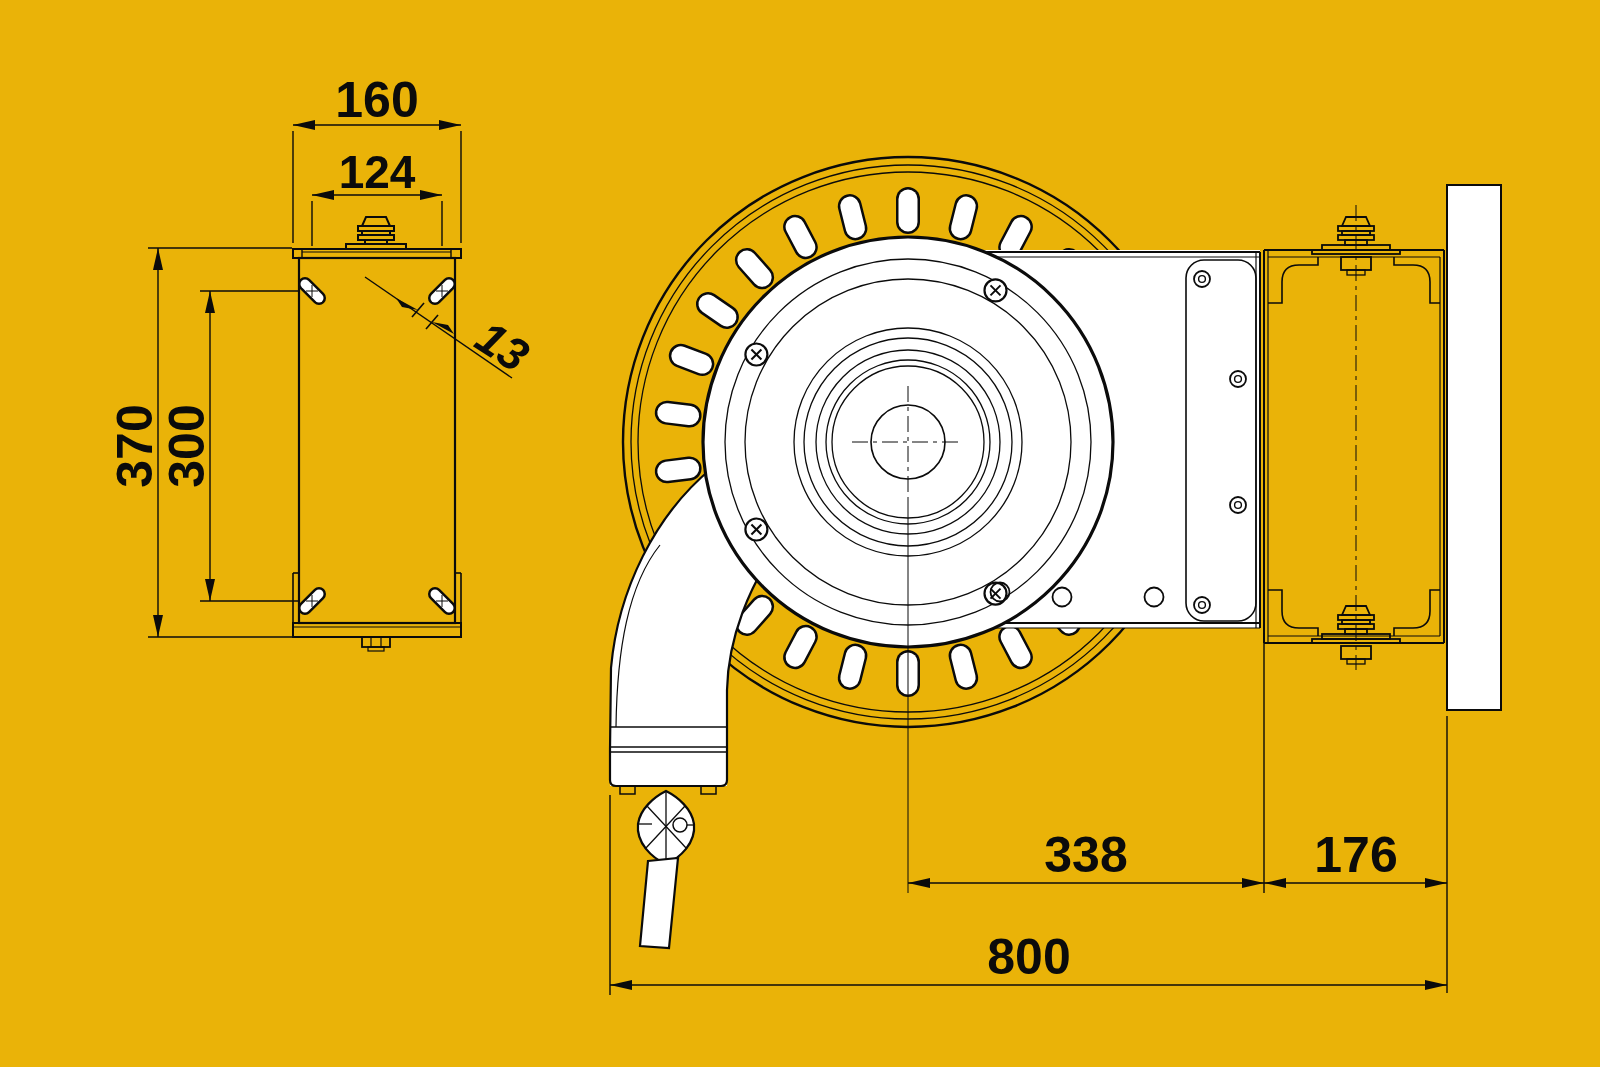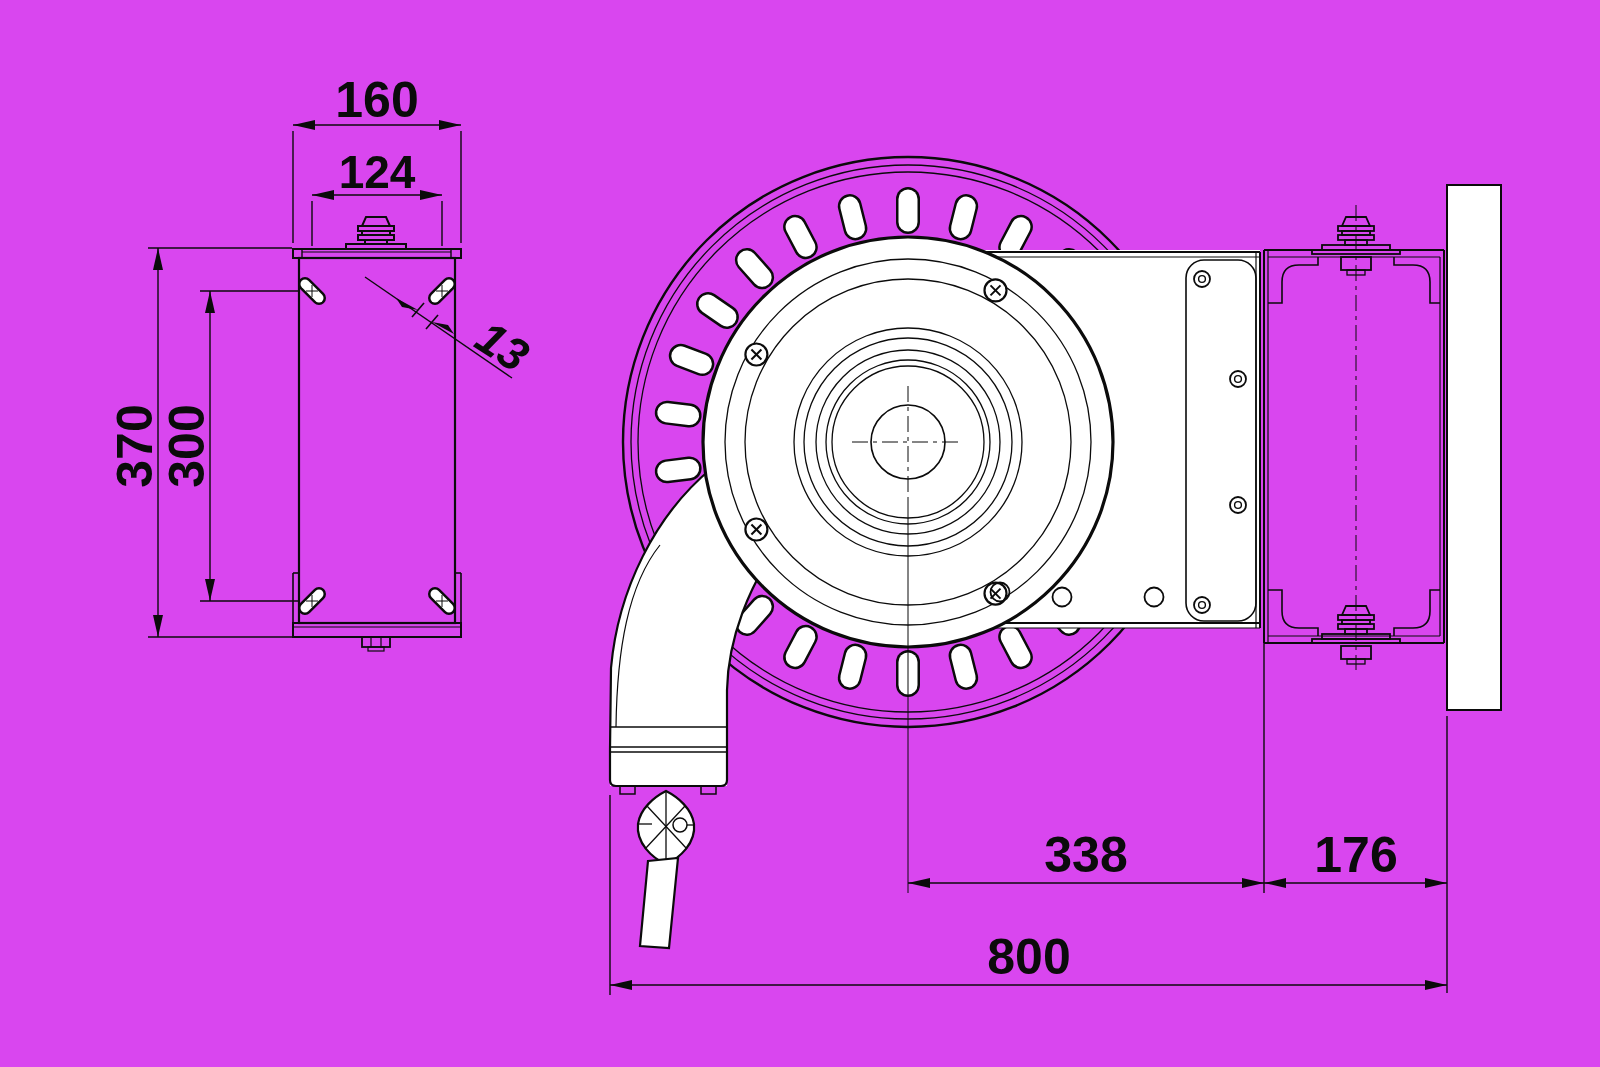--- a/index.html
+++ b/index.html
@@ -1,16 +1,16 @@
 <!DOCTYPE html>
 <html><head>
 <meta charset="utf-8">
 <style>
   html,body{margin:0;padding:0;background:#ffffff;}
-  .stage{position:relative;width:1600px;height:1067px;background:#d946ef;overflow:hidden;}
+  .stage{position:relative;width:1600px;height:1067px;background:#eab308;overflow:hidden;}
   svg{position:absolute;left:0;top:0;}
   text{font-family:"Liberation Sans","DejaVu Sans",sans-serif;font-weight:bold;fill:#0b0b0b;}
   .dimtxt{font-size:50px;}
   .dimtxt-sm{font-size:46px;}
   .dimtxt-it{font-size:46px;font-style:italic;}
 </style>
 </head>
 <body>
 
 <div class="stage">

